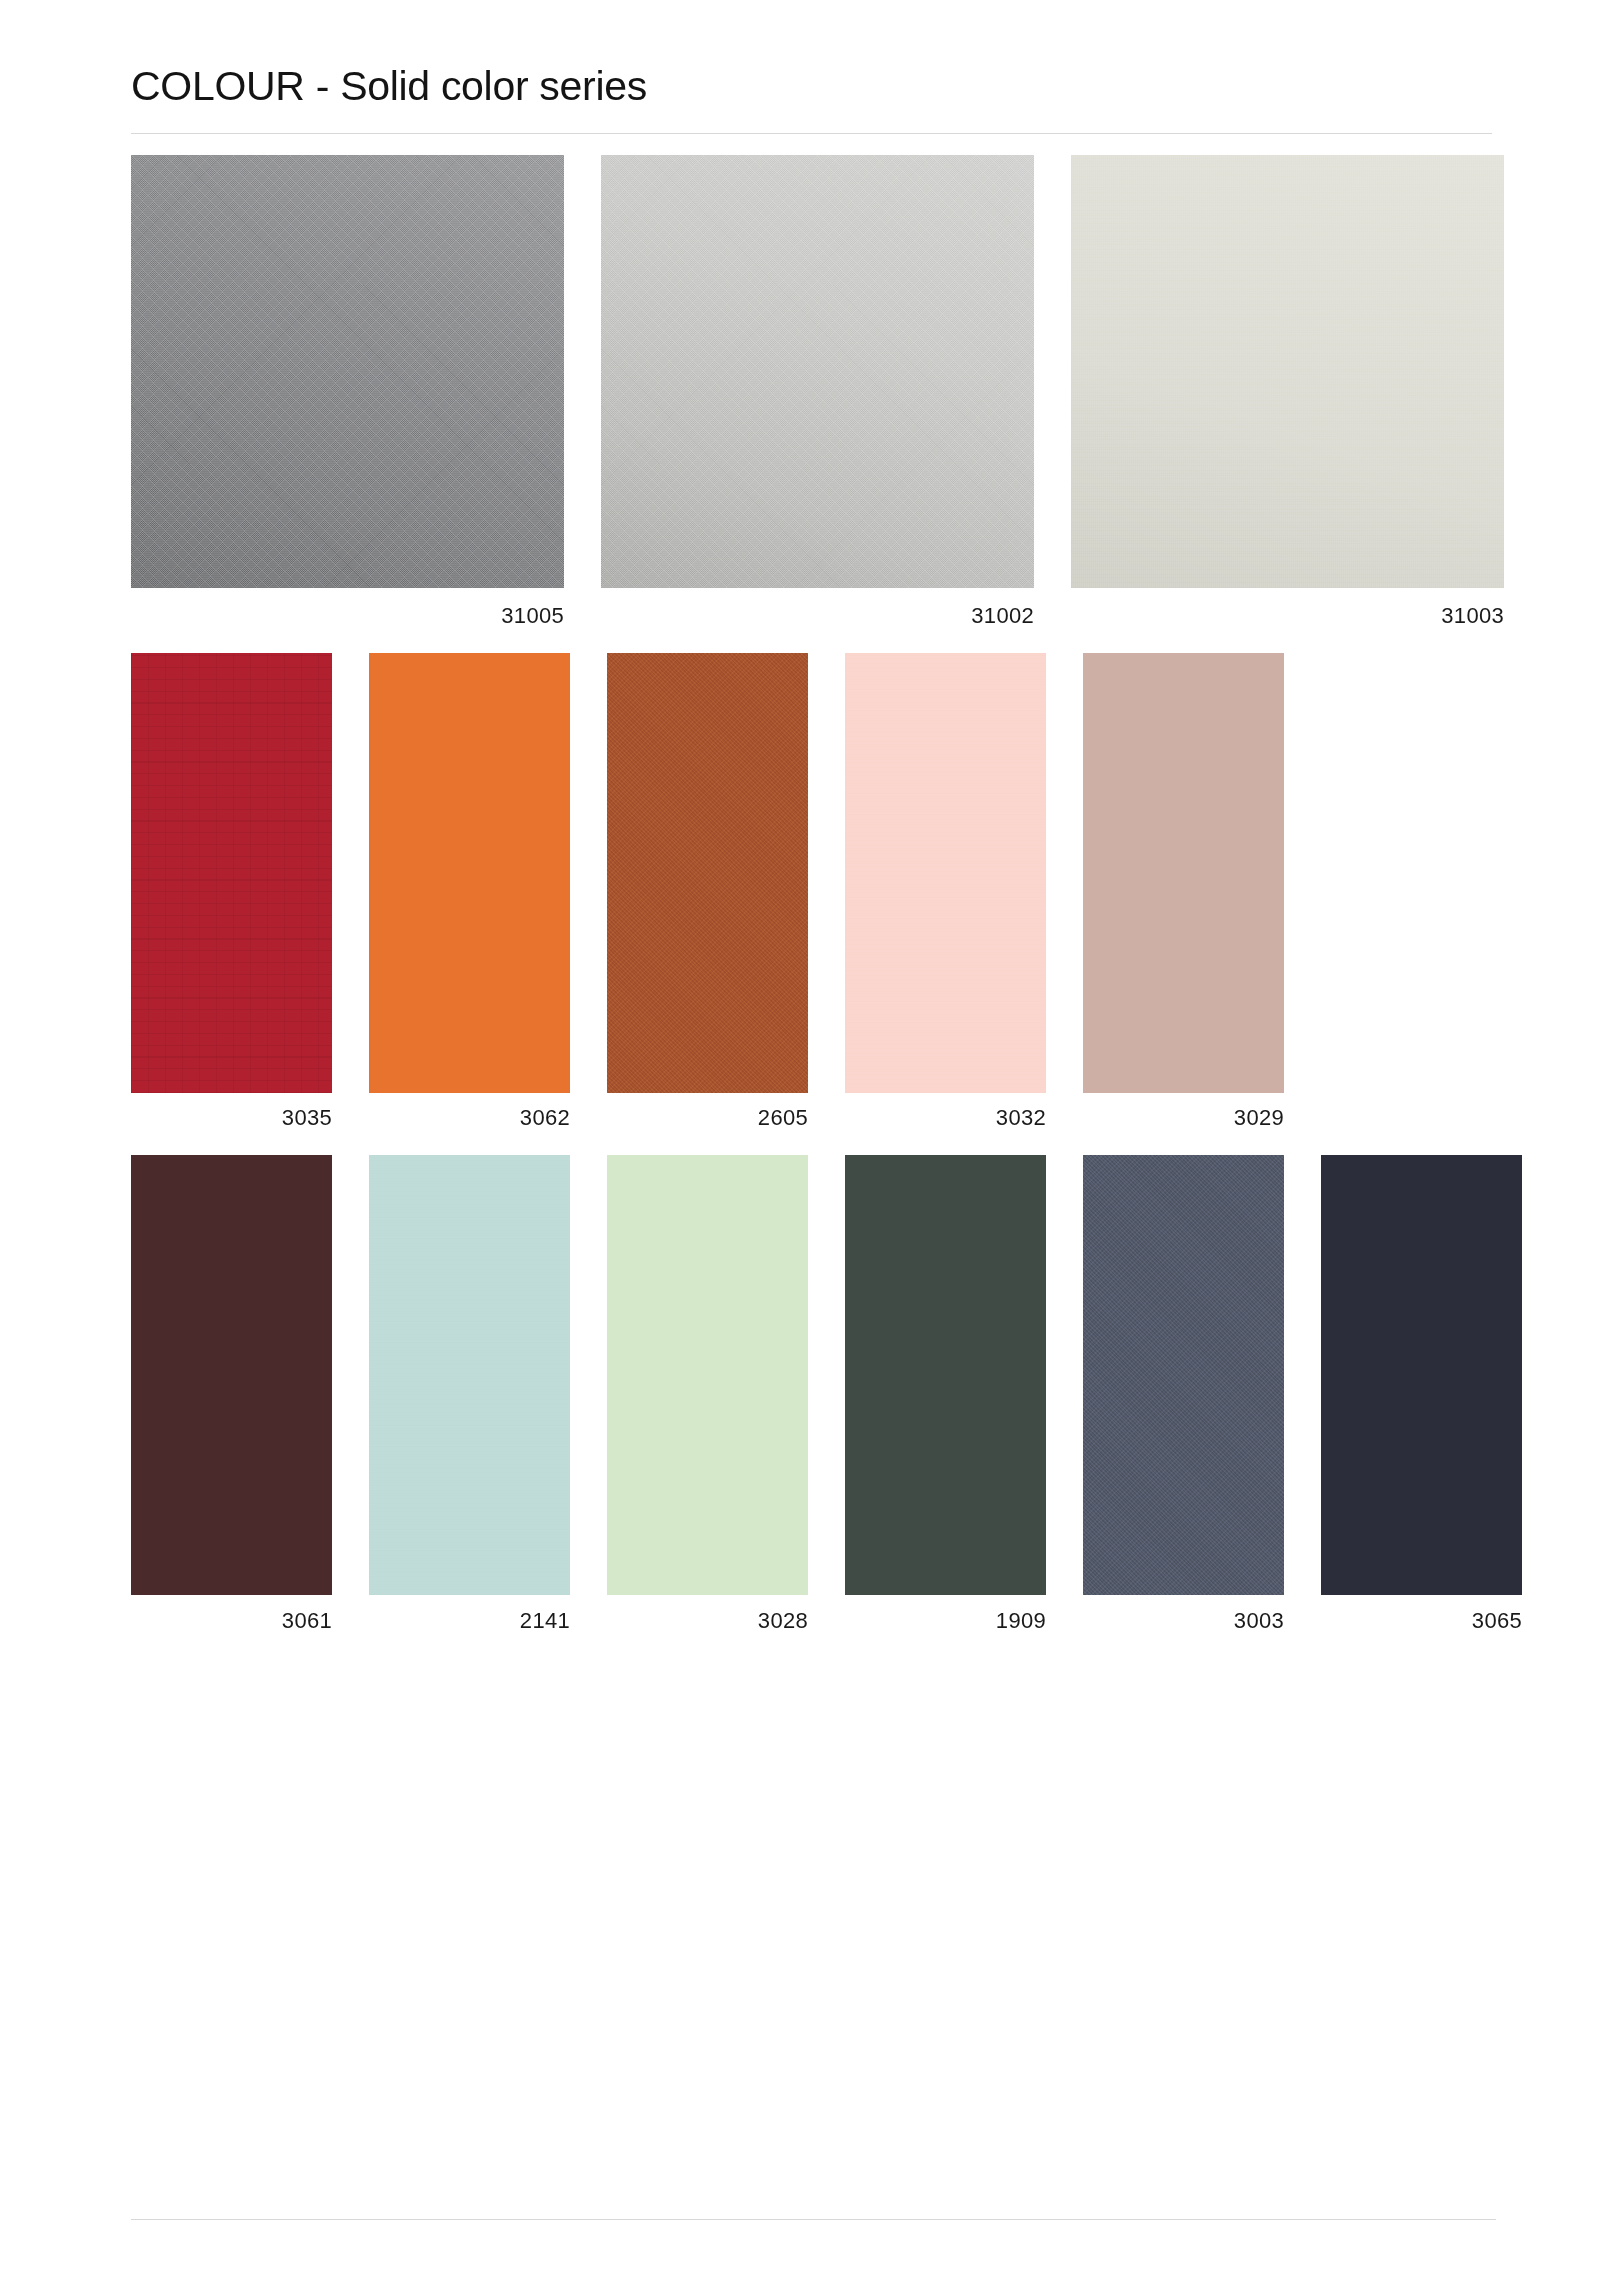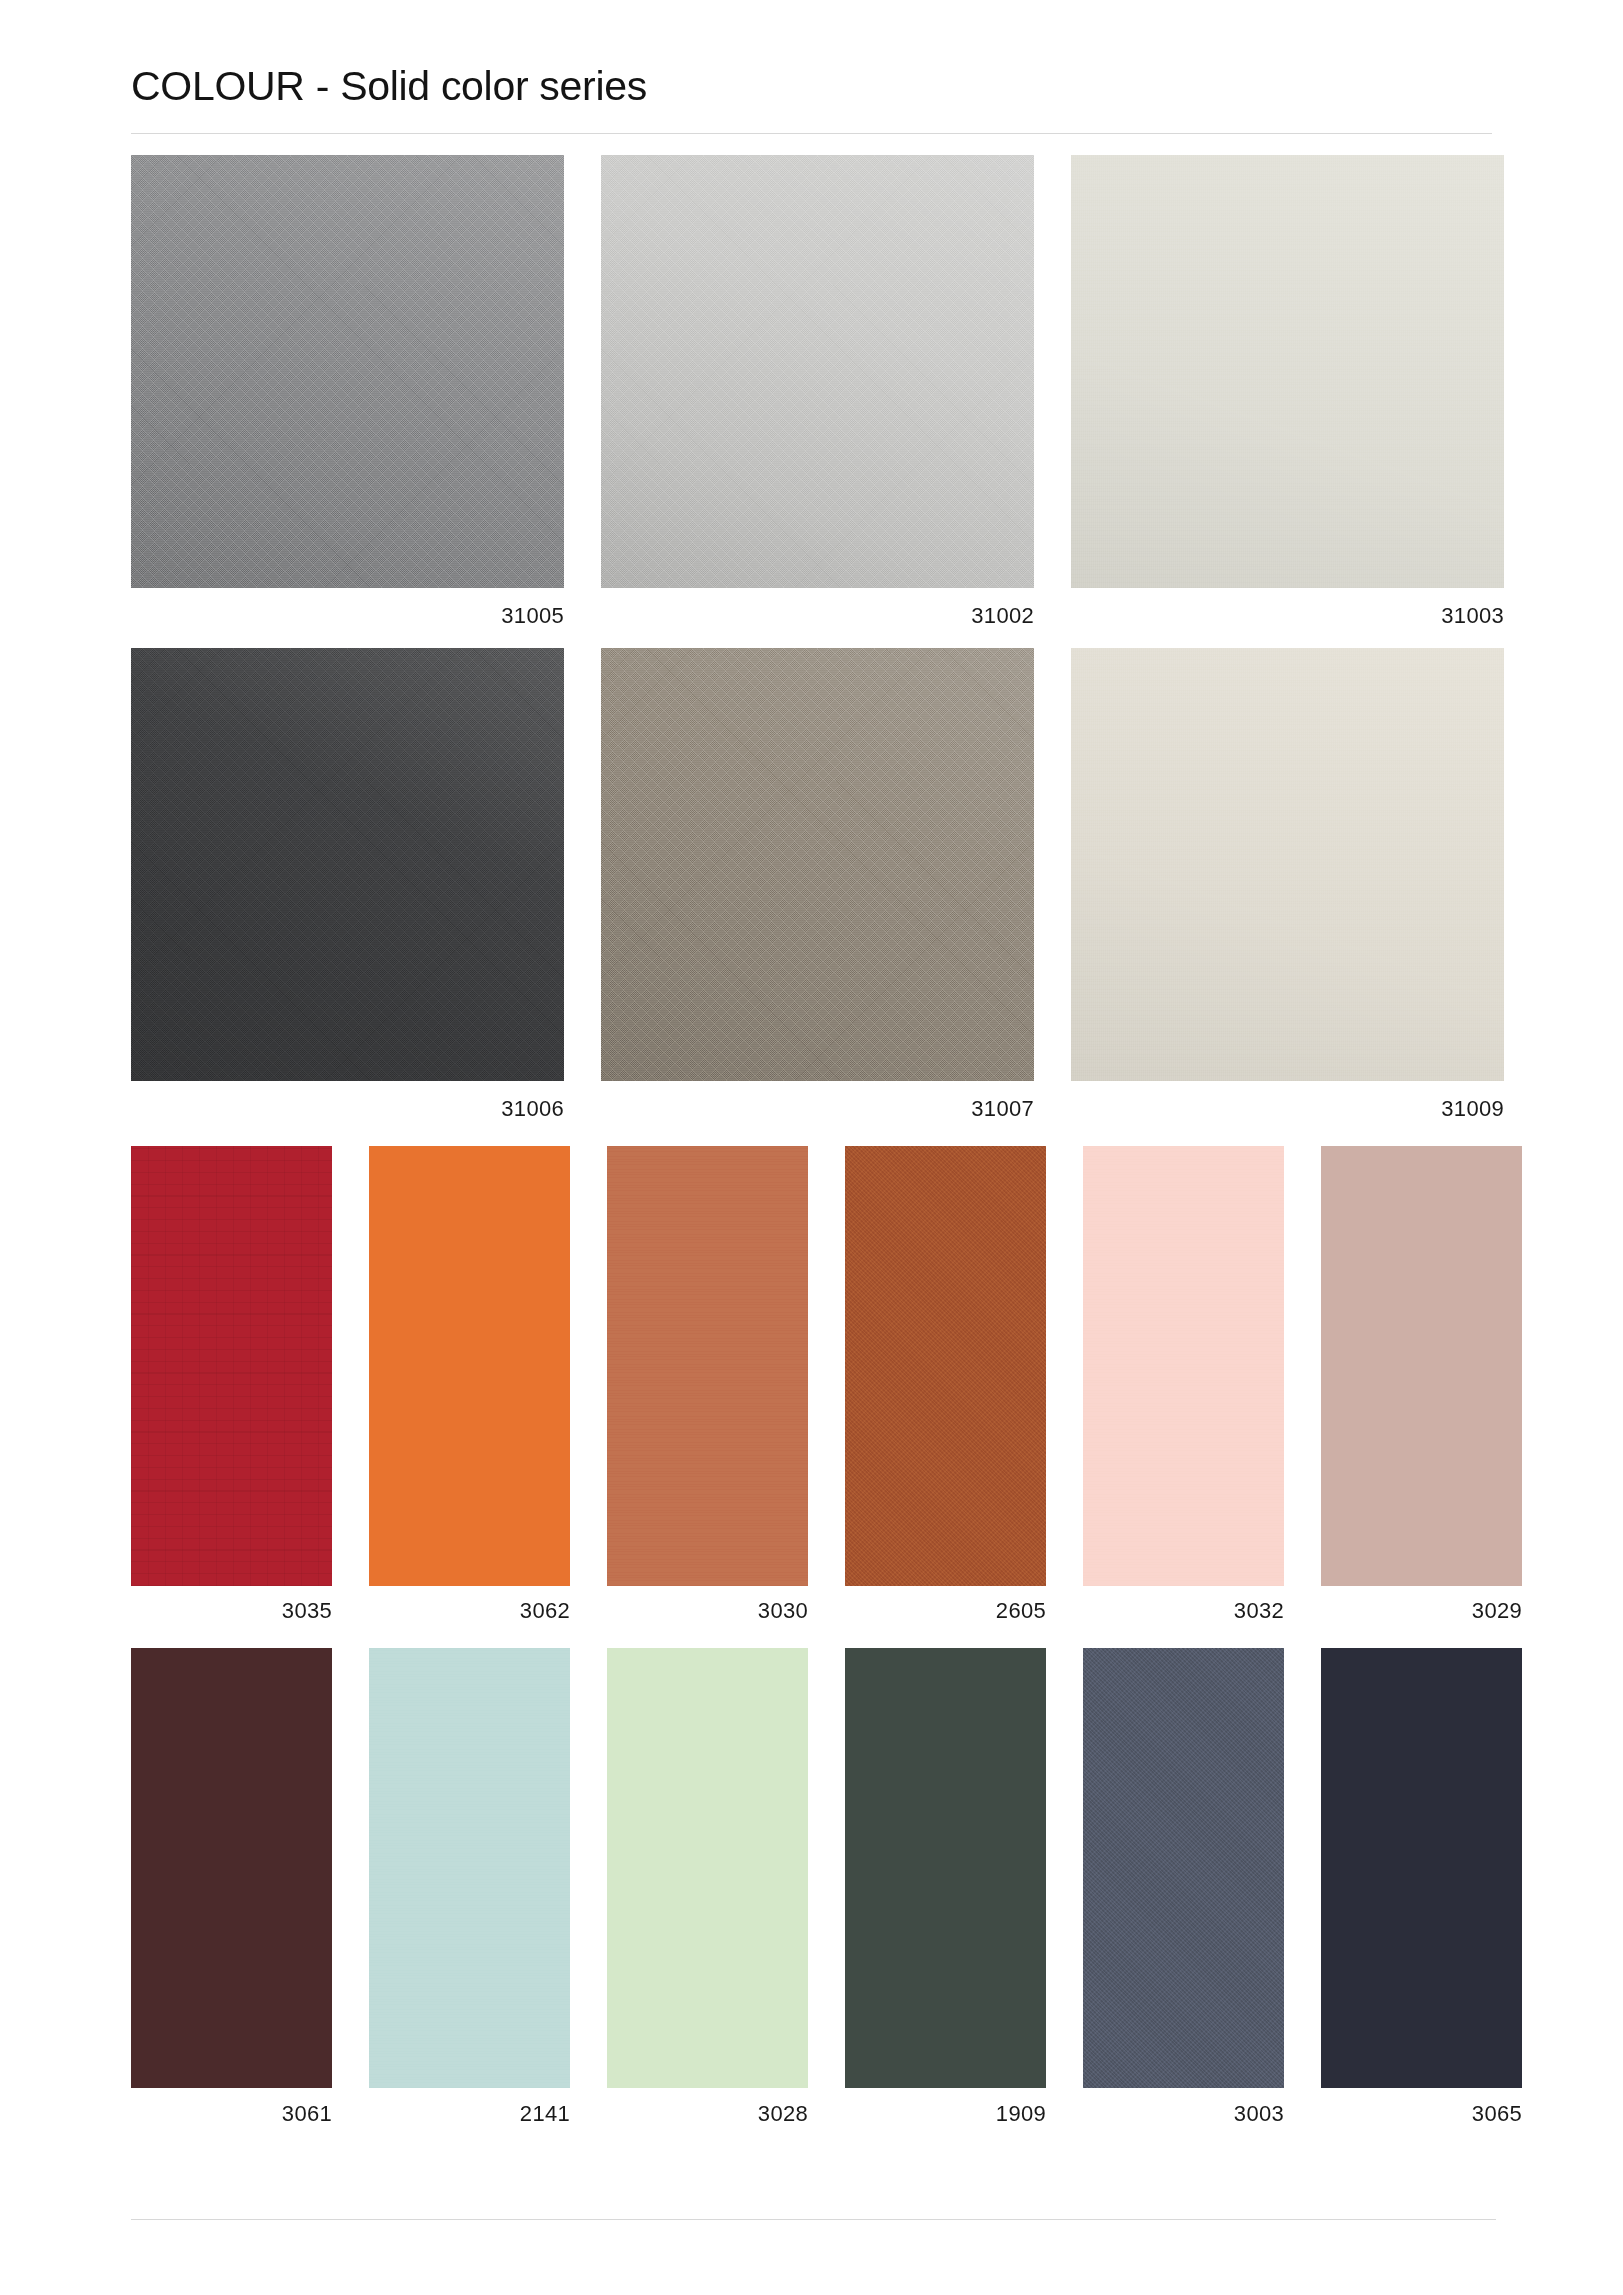--- a/index.html
+++ b/index.html
@@ -183,89 +183,59 @@
           <div class="swatch-label">31002</div>
         </div>
         <div class="swatch-cell">
           <div class="chip tex-fine" style="background-color: rgb(226, 225, 216);">
             <div class="sheen"></div>
             <div class="grain"></div>
           </div>
           <div class="swatch-label">31003</div>
         </div>
       </div>
-      <div class="swatch-row big">
-        <div class="swatch-cell">
-          <div class="chip tex-grain" style="background-color: rgb(59, 60, 62);">
-            <div class="sheen"></div>
-            <div class="grain"></div>
-          </div>
-          <div class="swatch-label">31006</div>
-        </div>
-        <div class="swatch-cell">
-          <div class="chip tex-grain" style="background-color: rgb(147, 138, 125);">
-            <div class="sheen"></div>
-            <div class="grain"></div>
-          </div>
-          <div class="swatch-label">31007</div>
-        </div>
-        <div class="swatch-cell">
-          <div class="chip tex-fine" style="background-color: rgb(228, 224, 213);">
-            <div class="sheen"></div>
-            <div class="grain"></div>
-          </div>
-          <div class="swatch-label">31009</div>
+      <div class="swatch-row small">
+        <div class="swatch-cell">
+          <div class="chip tex-dot" style="background-color: rgb(176, 32, 46);">
+            <div class="sheen"></div>
+            <div class="grain"></div>
+          </div>
+          <div class="swatch-label">3035</div>
+        </div>
+        <div class="swatch-cell">
+          <div class="chip tex-plain" style="background-color: rgb(232, 115, 47);">
+            <div class="sheen"></div>
+            <div class="grain"></div>
+          </div>
+          <div class="swatch-label">3062</div>
+        </div>
+        <div class="swatch-cell">
+          <div class="chip tex-weave" style="background-color: rgb(168, 85, 47);">
+            <div class="sheen"></div>
+            <div class="grain"></div>
+          </div>
+          <div class="swatch-label">2605</div>
+        </div>
+        <div class="swatch-cell">
+          <div class="chip tex-soft" style="background-color: rgb(250, 214, 205);">
+            <div class="sheen"></div>
+            <div class="grain"></div>
+          </div>
+          <div class="swatch-label">3032</div>
+        </div>
+        <div class="swatch-cell">
+          <div class="chip tex-plain" style="background-color: rgb(205, 175, 166);">
+            <div class="sheen"></div>
+            <div class="grain"></div>
+          </div>
+          <div class="swatch-label">3029</div>
         </div>
       </div>
       <div class="swatch-row small">
         <div class="swatch-cell">
-          <div class="chip tex-dot" style="background-color: rgb(176, 32, 46);">
-            <div class="sheen"></div>
-            <div class="grain"></div>
-          </div>
-          <div class="swatch-label">3035</div>
-        </div>
-        <div class="swatch-cell">
-          <div class="chip tex-plain" style="background-color: rgb(232, 115, 47);">
-            <div class="sheen"></div>
-            <div class="grain"></div>
-          </div>
-          <div class="swatch-label">3062</div>
-        </div>
-        <div class="swatch-cell">
-          <div class="chip tex-soft" style="background-color: rgb(193, 112, 78);">
-            <div class="sheen"></div>
-            <div class="grain"></div>
-          </div>
-          <div class="swatch-label">3030</div>
-        </div>
-        <div class="swatch-cell">
-          <div class="chip tex-weave" style="background-color: rgb(168, 85, 47);">
-            <div class="sheen"></div>
-            <div class="grain"></div>
-          </div>
-          <div class="swatch-label">2605</div>
-        </div>
-        <div class="swatch-cell">
-          <div class="chip tex-soft" style="background-color: rgb(250, 214, 205);">
-            <div class="sheen"></div>
-            <div class="grain"></div>
-          </div>
-          <div class="swatch-label">3032</div>
-        </div>
-        <div class="swatch-cell">
-          <div class="chip tex-plain" style="background-color: rgb(205, 175, 166);">
-            <div class="sheen"></div>
-            <div class="grain"></div>
-          </div>
-          <div class="swatch-label">3029</div>
-        </div>
-      </div>
-      <div class="swatch-row small">
-        <div class="swatch-cell">
           <div class="chip tex-plain" style="background-color: rgb(75, 42, 43);">
             <div class="sheen"></div>
             <div class="grain"></div>
           </div>
           <div class="swatch-label">3061</div>
         </div>
         <div class="swatch-cell">
           <div class="chip tex-soft" style="background-color: rgb(191, 220, 217);">
             <div class="sheen"></div>
             <div class="grain"></div>

